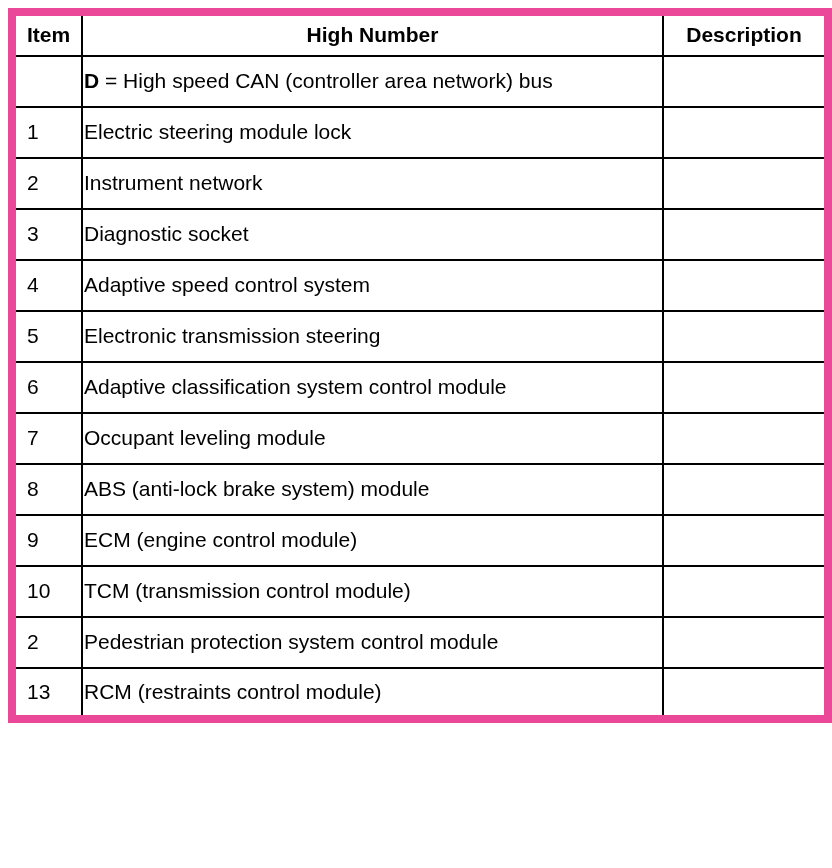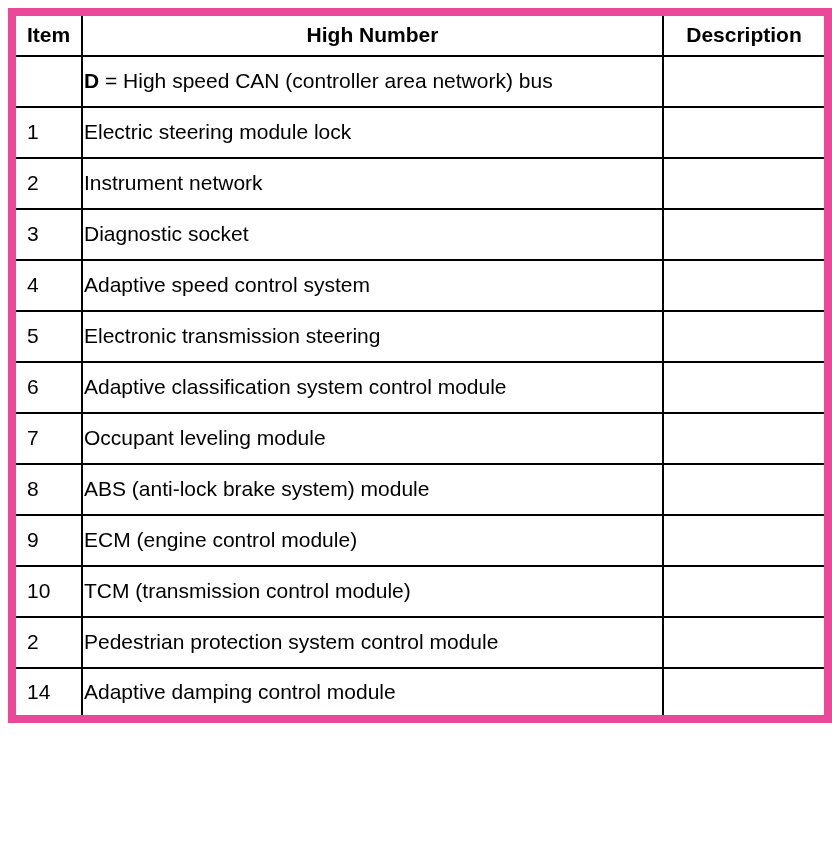--- a/index.html
+++ b/index.html
@@ -129,19 +129,19 @@
           <td class="cell-item">10</td>
           <td class="cell-part">TCM (transmission control module)</td>
           <td class="cell-desc"></td>
         </tr>
         <tr>
           <td class="cell-item">2</td>
           <td class="cell-part">Pedestrian protection system control module</td>
           <td class="cell-desc"></td>
         </tr>
         <tr>
-          <td class="cell-item">14</td>
-          <td class="cell-part">Adaptive damping control module</td>
+          <td class="cell-item">13</td>
+          <td class="cell-part">RCM (restraints control module)</td>
           <td class="cell-desc"></td>
         </tr>
       </tbody>
   </table>
 </div>
 
 </body></html>

